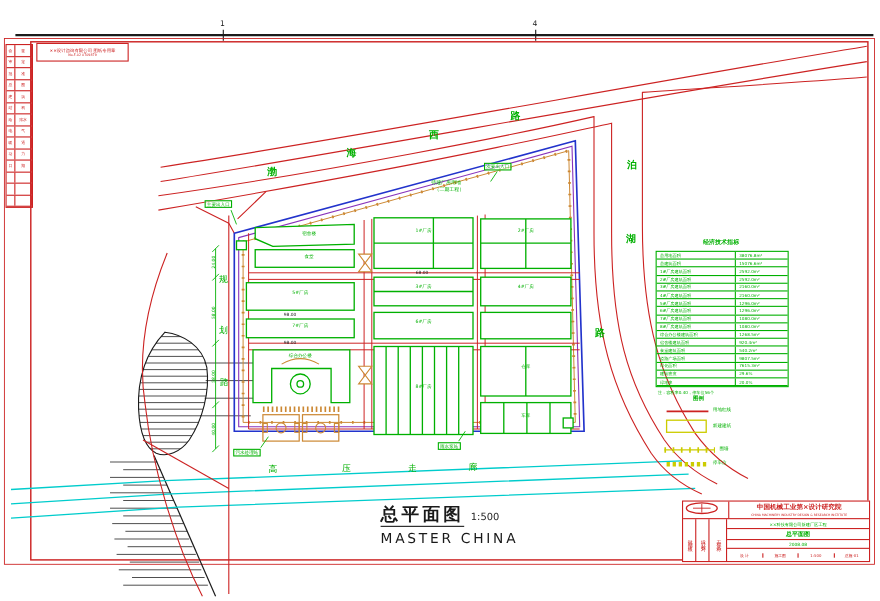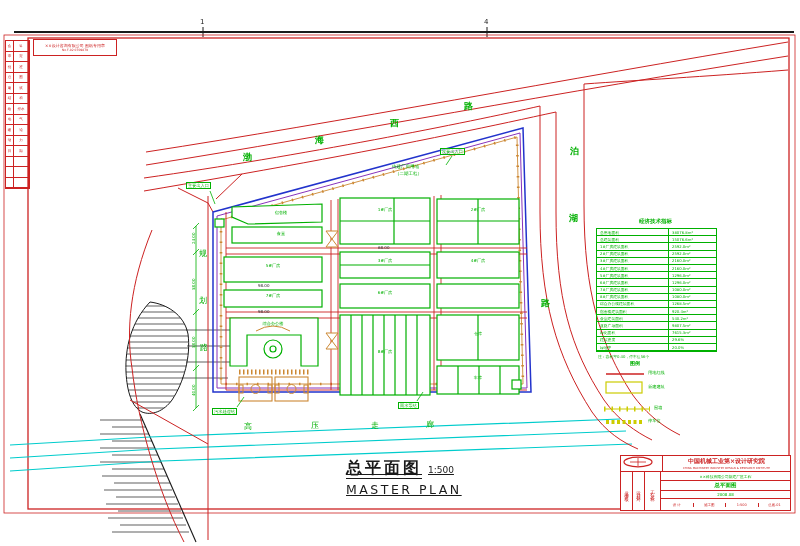--- a/index.html
+++ b/index.html
@@ -19,21 +19,21 @@
   .rrow{display:grid;grid-template-columns:8px 1fr;border-bottom:0.5px solid #cc2222;}
   .rrow span{border-right:0.5px solid #cc2222;font-size:3.5px;color:#cc2222;
              display:flex;align-items:center;justify-content:center;overflow:hidden;}
   
   .etable{position:absolute;left:596px;top:228px;width:119px;border:1px solid #00b000;
           display:grid;grid-template-rows:repeat(17,7.2px);}
   .erow{display:grid;grid-template-columns:71px 1fr;border-bottom:0.5px solid #00b000;}
   .erow span{font-size:3.8px;color:#00b000;display:flex;align-items:center;overflow:hidden;padding-left:3px;}
   .erow span.ev{border-left:0.5px solid #00b000;}
   
-  .mtitle{position:absolute;left:346px;top:458px;width:140px;color:#1a1a1a;text-decoration:underline;}
+  .mtitle{position:absolute;left:346px;top:458px;width:140px;color:#1a1a1a;}
   .mtitle .zh{font-size:16px;font-weight:bold;letter-spacing:3px;border-bottom:1.6px solid #1a1a1a;padding-bottom:1px;}
   .mtitle .sc{font-size:9px;margin-left:6px;}
   .mtitle .en{font-size:12.5px;letter-spacing:2.5px;margin-top:3px;}
   
   .tb{position:absolute;left:620px;top:455px;width:169px;height:54px;border:1.2px solid #cc2222;
       display:flex;flex-direction:column;background:#fff;}
   .tb *{box-sizing:border-box;}
   .tb .r1{height:16px;display:flex;border-bottom:0.8px solid #cc2222;}
   .tb .logo{width:42px;border-right:0.8px solid #cc2222;display:flex;align-items:center;justify-content:center;}
   .tb .comp{flex:1;display:flex;flex-direction:column;align-items:center;justify-content:center;}
@@ -359,21 +359,21 @@
 <span class="t g" style="left:598px;top:355px;font-size:3.8px;">注：容积率0.40，停车位56个</span>
 
 <span class="t g" style="left:630px;top:361px;font-size:5px;font-weight:bold;">图例</span>
 <span class="t g" style="left:648px;top:371px;font-size:4.2px;">用地红线</span>
 <span class="t g" style="left:648px;top:385px;font-size:4.2px;">新建建筑</span>
 <span class="t g" style="left:654px;top:406px;font-size:4.2px;">围墙</span>
 <span class="t g" style="left:648px;top:419px;font-size:4.2px;">停车位</span>
 
 <div class="mtitle">
   <span class="zh">总平面图</span><span class="sc">1:500</span>
-  <div class="en">MASTER PLAN</div>
+  <div class="en">MASTER CHINA</div>
 </div>
 
 <div class="tb">
   <div class="r1">
     <div class="logo">
       <svg width="34" height="12">
         <ellipse cx="17" cy="6" rx="14" ry="4.8" stroke="#cc2222" stroke-width="1.2" fill="none"></ellipse>
         <path d="M9,6 H25 M17,2 V10" stroke="#cc2222" stroke-width="0.8" fill="none"></path>
       </svg>
     </div>

